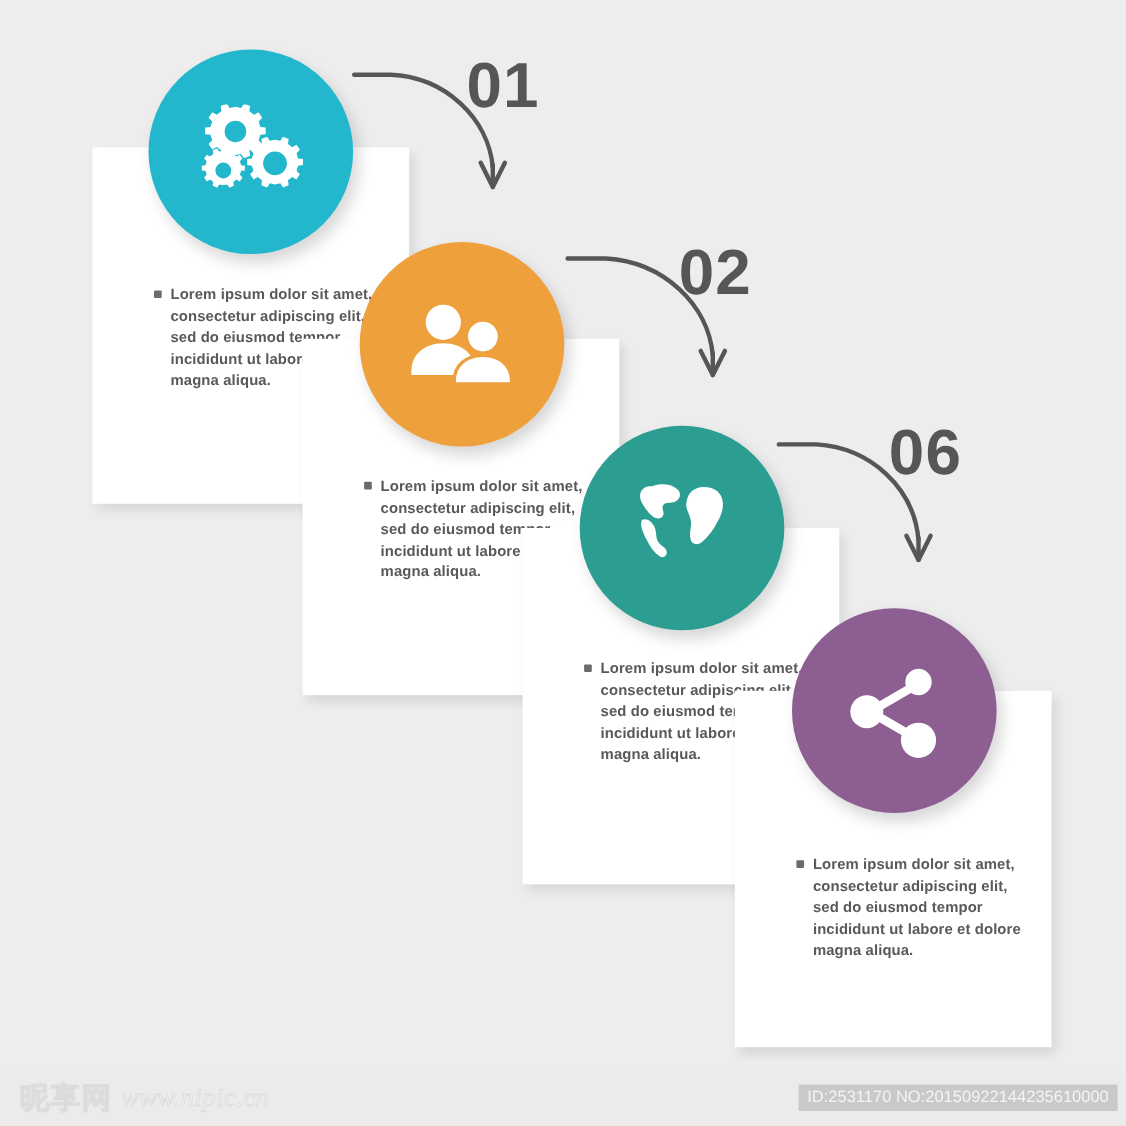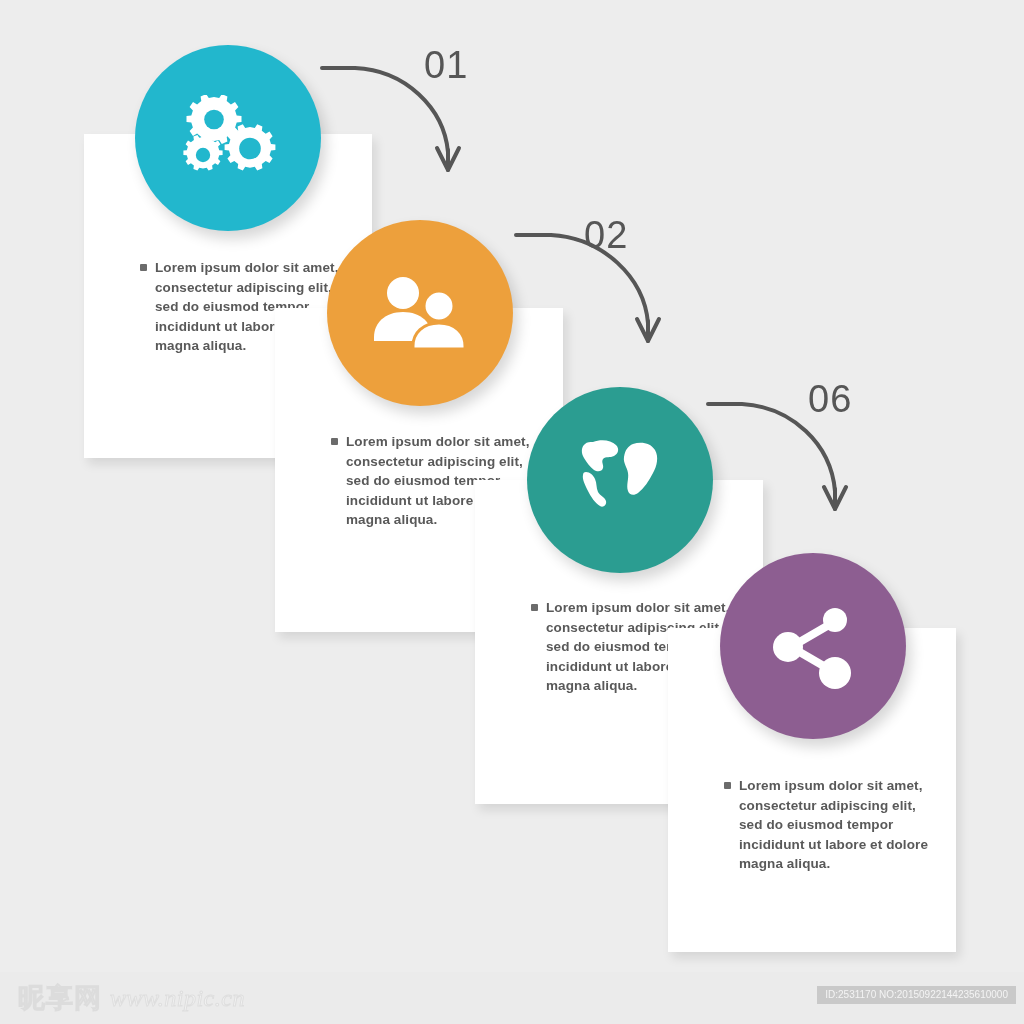--- a/index.html
+++ b/index.html
@@ -70,22 +70,22 @@
   .arrow-layer {
     position: absolute;
     left: 0; top: 0;
     width: 1024px;
     height: 1024px;
     pointer-events: none;
   }
   .step-num {
     position: absolute;
     font-family: "Liberation Sans", sans-serif;
-    font-size: 38px;
-    font-weight: 400;
+    font-size: 58px;
+    font-weight: 700;
     color: #565656;
     letter-spacing: 1px;
   }
 
   
   .footer {
     position: absolute;
     left: 0;
     bottom: 0;
     width: 1024px;
@@ -116,21 +116,21 @@
     -webkit-text-stroke: 1px #dedede;
     letter-spacing: 0.5px;
   }
   .wm-id {
     position: absolute;
     right: 8px;
     top: 14px;
     background: #c9c9c9;
     color: #f4f4f4;
     font-family: "Liberation Sans", sans-serif;
-    font-size: 10px;
+    font-size: 15px;
     padding: 3px 8px 4px 8px;
     white-space: nowrap;
   }
 </style>
 </head>
 <body>
 
 <div id="stage">
 
   <div class="card" id="card-0" style="left: 84px; top: 134px; width: 288px; height: 324px;">
@@ -227,21 +227,21 @@
         <path d="M 516 235 L 551 235 C 603 238 644 277 648 323" stroke="#565656" stroke-width="4" fill="none"></path>
         <path d="M 637 319 L 648 341 L 659 319" stroke="#565656" stroke-width="4" fill="none" stroke-linecap="round" stroke-linejoin="round"></path>
         <line x1="648" y1="321" x2="648" y2="341" stroke="#565656" stroke-width="4" stroke-linecap="round"></line>
         <path d="M 708 404 L 742 404 C 792 407 831 444 835 491" stroke="#565656" stroke-width="4" fill="none"></path>
         <path d="M 824 487 L 835 509 L 846 487" stroke="#565656" stroke-width="4" fill="none" stroke-linecap="round" stroke-linejoin="round"></path>
         <line x1="835" y1="489" x2="835" y2="509" stroke="#565656" stroke-width="4" stroke-linecap="round"></line>
       </g>
   </svg>
 
   <div class="step-num" id="num-0" style="left: 424px; top: 44px;">01</div>
-  <div class="step-num" id="num-1" style="left: 584px; top: 214px;">02</div>
+  <div class="step-num" id="num-1" style="left: 617px; top: 214px;">02</div>
   <div class="step-num" id="num-2" style="left: 808px; top: 378px;">06</div>
 
   <div class="footer">
     <div class="wm-left">
       <span class="wm-cn">昵享网</span>
       <span class="wm-url">www.nipic.cn</span>
     </div>
     <div class="wm-id">ID:2531170 NO:20150922144235610000</div>
   </div>
 

